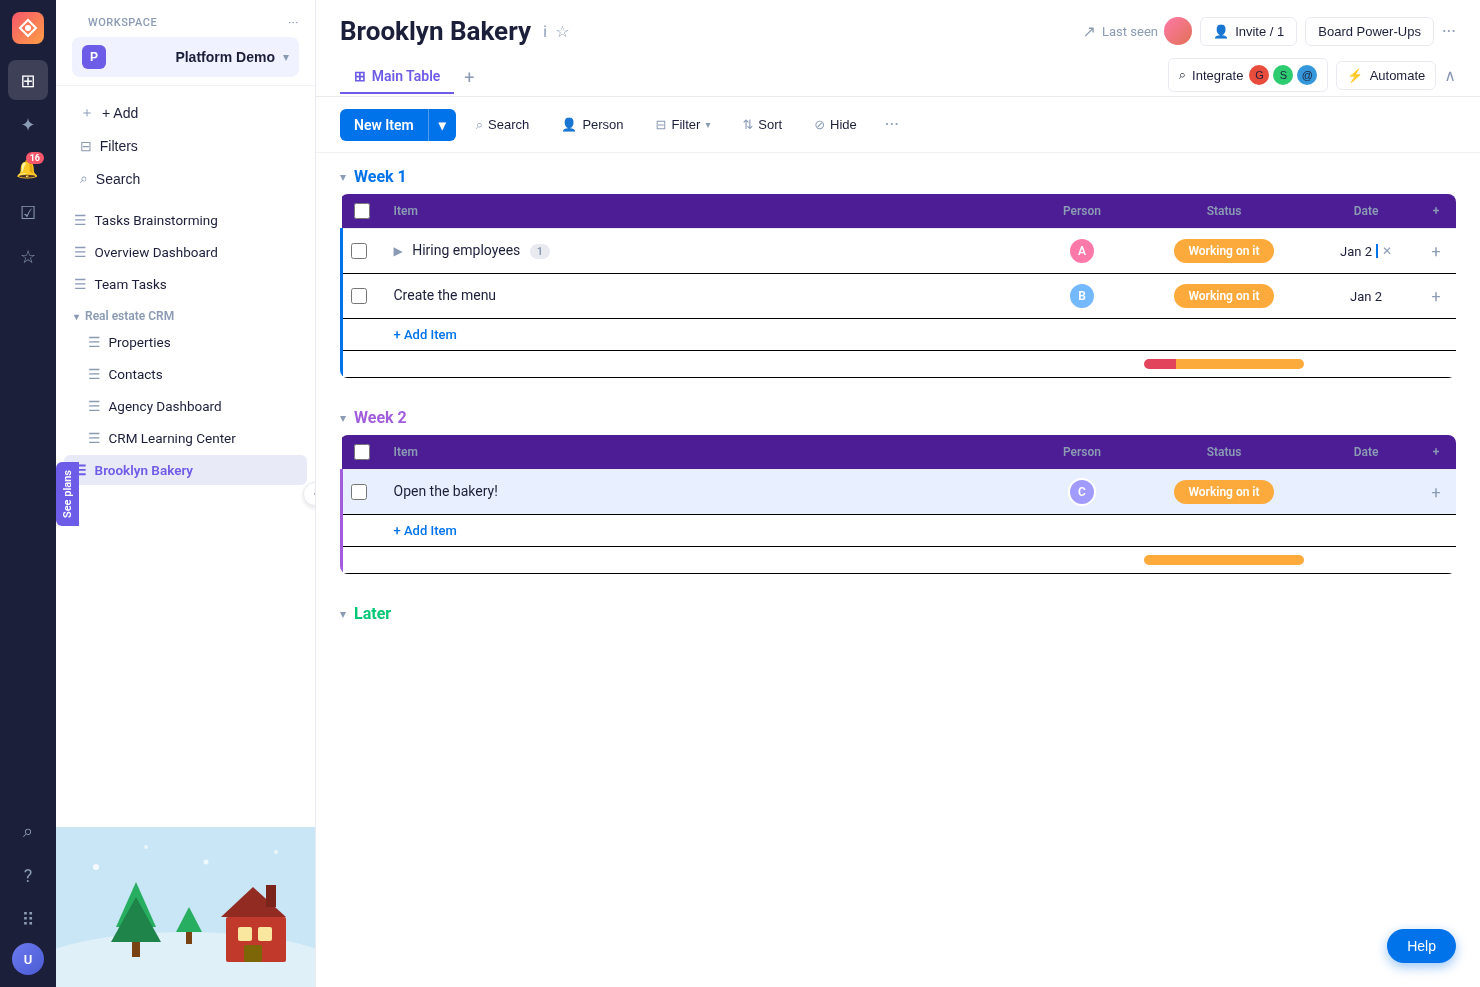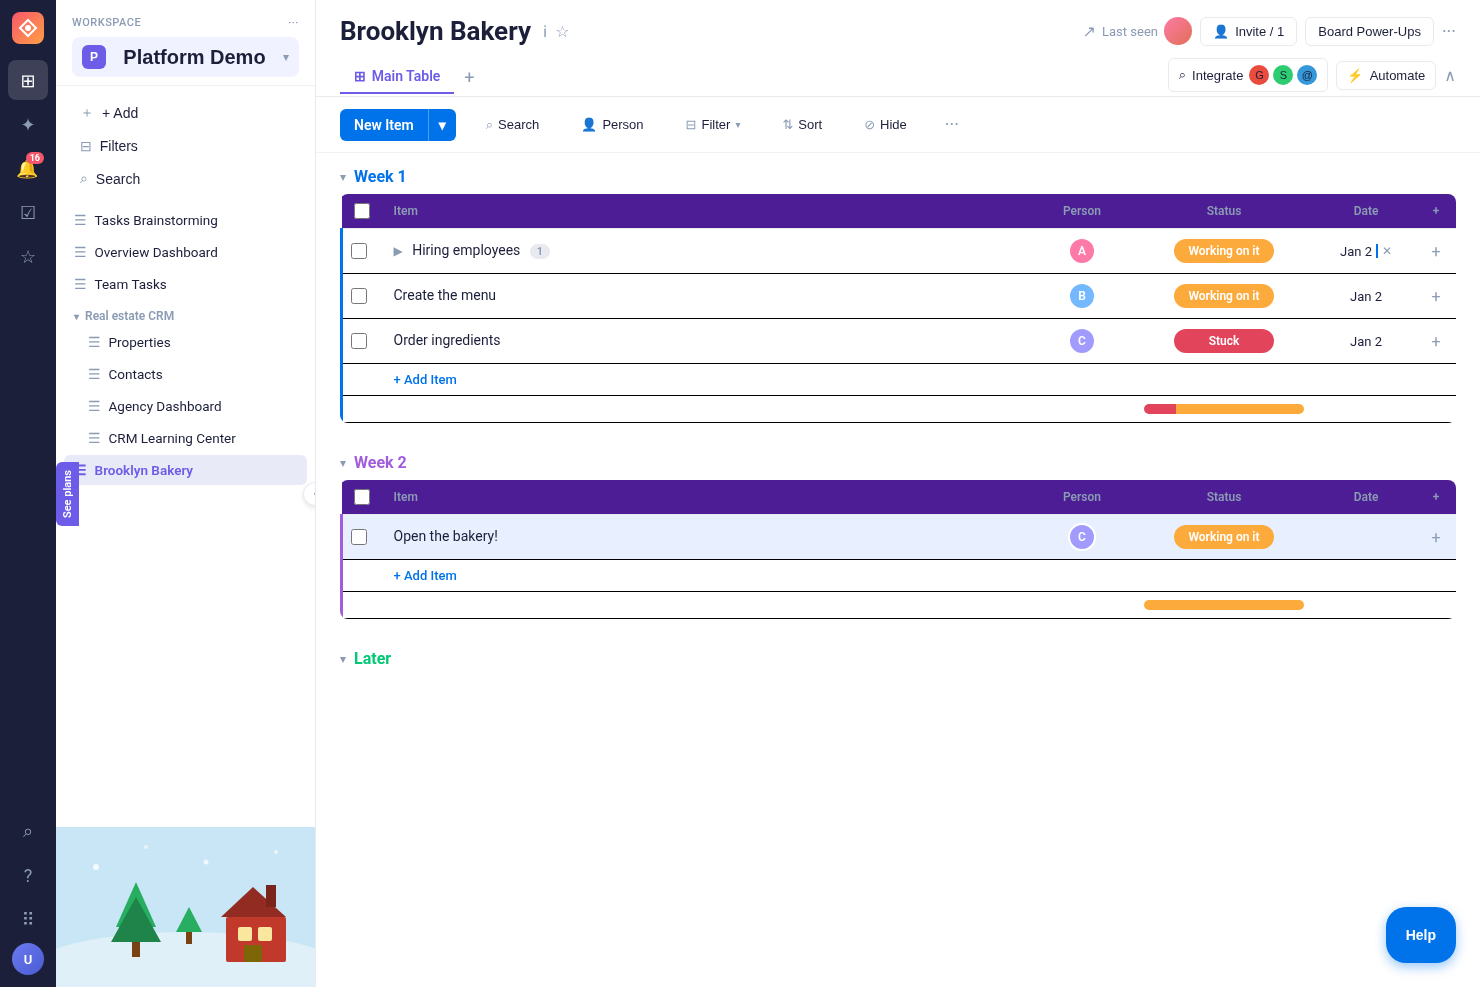--- a/index.html
+++ b/index.html
@@ -61,32 +61,33 @@
     }
     .sidebar-header {
       padding: 16px 16px 8px;
       border-bottom: 1px solid #f0f1f5;
     }
     .workspace-label {
       font-size: 11px; color: #8b9bb4; font-weight: 500;
       text-transform: uppercase; letter-spacing: 0.5px;
       display: flex; align-items: center; justify-content: space-between;
       margin-bottom: 8px;
+      margin-left: 16px;
     }
     .platform-demo-btn {
       display: flex; align-items: center; gap: 8px;
       background: #f0f2ff; border-radius: 8px; padding: 8px 10px;
       cursor: pointer; border: none; width: 100%;
     }
     .platform-demo-icon {
       width: 24px; height: 24px; border-radius: 6px;
       background: #6c5ce7; display: flex; align-items: center; justify-content: center;
       color: white; font-size: 12px; font-weight: 700;
     }
-    .platform-demo-text { font-size: 20px; font-weight: 600; color: #1c1f3a; flex: 1; text-align: center; }
+    .platform-demo-text { font-size: 14px; font-weight: 600; color: #1c1f3a; flex: 1; text-align: right; }
     .platform-demo-chevron { color: #8b9bb4; font-size: 12px; }
 
     .sidebar-actions {
       padding: 12px 16px;
       display: flex; flex-direction: column; gap: 4px;
     }
     .sidebar-action-btn {
       display: flex; align-items: center; gap: 8px;
       padding: 6px 8px; border-radius: 6px;
       font-size: 14px; color: #1c1f3a; cursor: pointer;
@@ -190,21 +191,21 @@
       background: white; font-size: 13px; color: #1c1f3a; cursor: pointer;
     }
     .integrate-icons { display: flex; gap: 4px; }
     .integrate-icon-dot {
       width: 20px; height: 20px; border-radius: 50%;
       display: flex; align-items: center; justify-content: center; font-size: 11px;
     }
 
     
     .toolbar {
-      display: flex; align-items: center; gap: 18px;
+      display: flex; align-items: center; gap: 8px;
       padding: 10px 24px;
       border-bottom: 1px solid #f0f1f5;
       flex-shrink: 0;
     }
     .new-item-btn {
       display: flex; align-items: center;
       background: #0073ea; color: white; border: none;
       border-radius: 6px; font-size: 14px; font-weight: 600; cursor: pointer;
     }
     .new-item-main { padding: 8px 14px; }
@@ -306,22 +307,22 @@
     .summary-status-bar {
       height: 10px; border-radius: 5px; overflow: hidden;
       display: flex; min-width: 160px;
     }
     .bar-segment { height: 100%; }
 
     
     .help-btn {
       position: fixed; bottom: 24px; right: 24px;
       background: #0073ea; color: white;
-      border: none; border-radius: 20px; padding: 20px 20px;
-      font-size: 14px; font-weight: 700; cursor: pointer;
+      border: none; border-radius: 20px; padding: 9px 20px;
+      font-size: 14px; font-weight: 400; cursor: pointer;
       box-shadow: 0 4px 12px rgba(0,115,234,0.4);
     }
 
     .tab-row { display: flex; align-items: center; justify-content: space-between; }
     .tabs-left { display: flex; align-items: center; }
 
     
     .group-week1 .data-table tbody tr td:first-child { border-left: 3px solid #0073ea; }
     .group-week2 .data-table tbody tr td:first-child { border-left: 3px solid #a25ddc; }
   </style>
@@ -605,41 +606,20 @@
             </td>
             <td class="status-cell">
               <span class="status-badge status-working">Working on it</span>
             </td>
             <td class="date-cell">
               <span>Jan 2</span>
             </td>
             <td class="plus-cell">+</td>
           </tr>
 
-          <tr>
-            <td class="table-checkbox-cell">
-                <input type="checkbox" class="table-checkbox" style="">
-              </td>
-            <td class="item-cell">
-              <span>Order ingredients</span>
-              <span class="item-add-icon">+</span>
-            </td>
-            <td class="person-cell">
-              <div class="avatar-group">
-                <div class="avatar-small" style="background: #a29bfe;">C</div>
-              </div>
-            </td>
-            <td class="status-cell">
-              <span class="status-badge status-stuck">Stuck</span>
-            </td>
-            <td class="date-cell">
-              <span>Jan 2</span>
-            </td>
-            <td class="plus-cell">+</td>
-          </tr>
 
           <tr class="add-item-row">
             <td></td>
             <td colspan="5">+ Add Item</td>
           </tr>
 
           <tr>
             <td></td>
             <td></td>
             <td></td>

